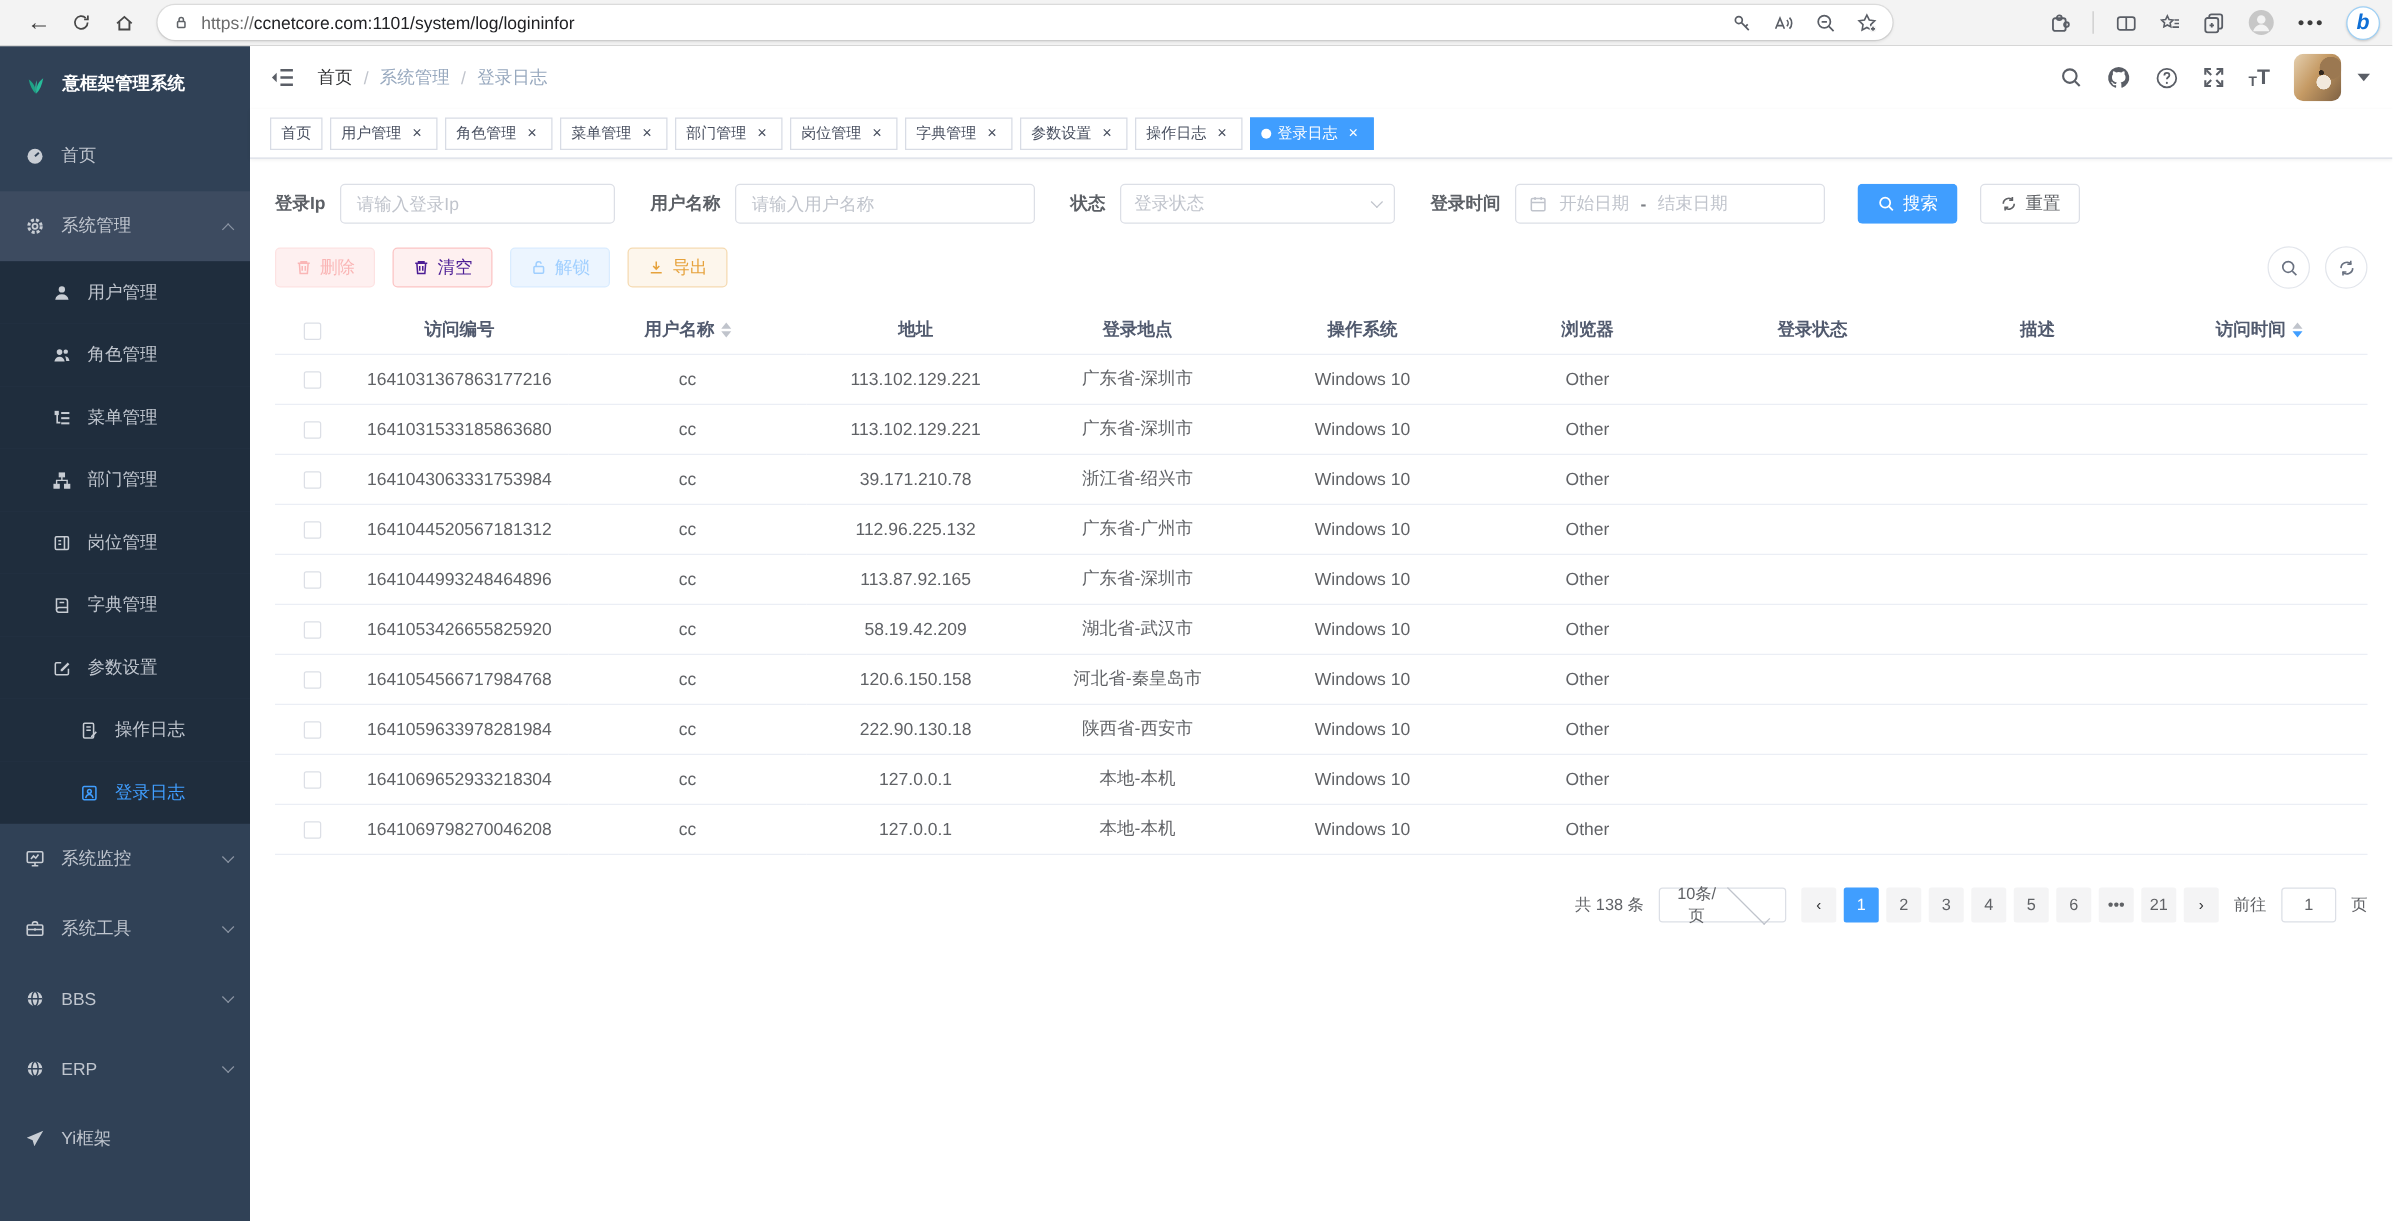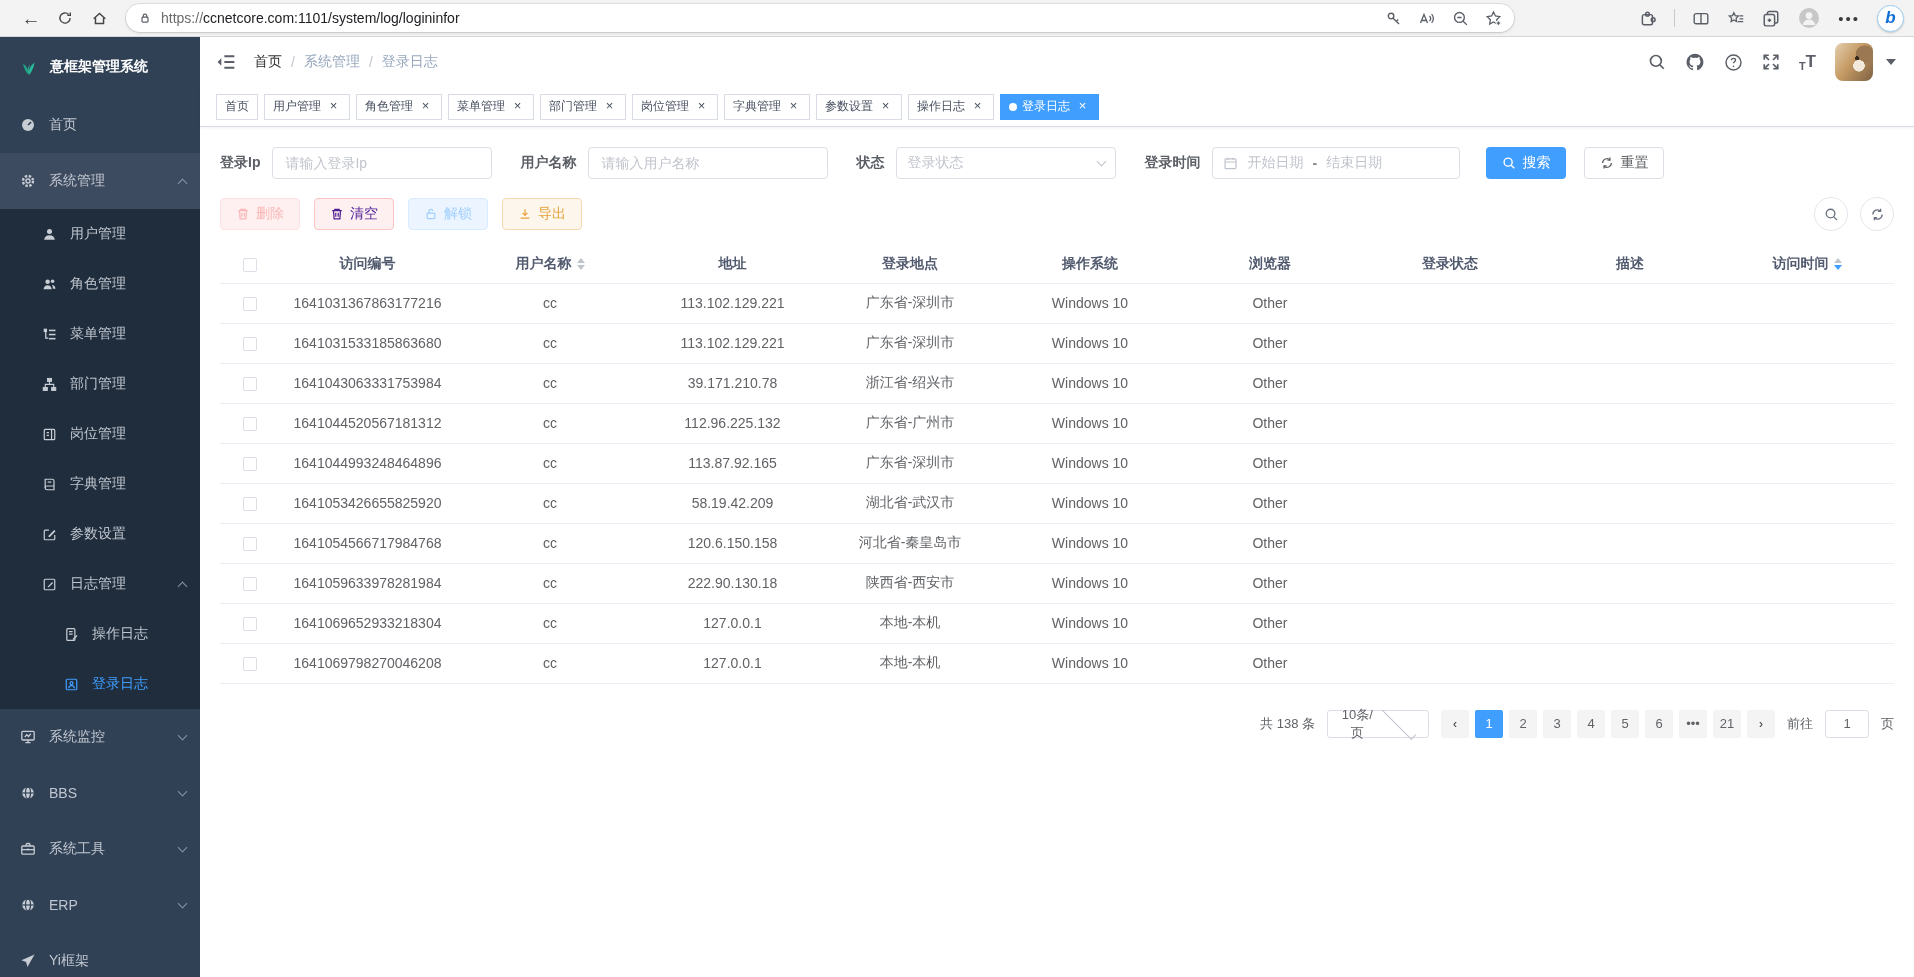--- a/index.html
+++ b/index.html
@@ -269,28 +269,20 @@
           </svg>
         <span>字典管理</span>
       </li>
       <li class="mi sub">
         <svg class="micon" width="15" height="15" viewBox="0 0 16 16" fill="none" stroke="currentColor" stroke-width="1.3">
             <path d="M13.6 8.6v4a1 1 0 0 1-1 1H3.4a1 1 0 0 1-1-1V4.4a1 1 0 0 1 1-1h4"></path>
             <path d="m7 9.2 6-6 1.4 1.4-6 6H7z" fill="currentColor" stroke="none"></path>
           </svg>
         <span>参数设置</span>
       </li>
-      <li class="mi sub">
-        <svg class="micon" width="15" height="15" viewBox="0 0 16 16" fill="none" stroke="currentColor" stroke-width="1.3">
-            <rect x="2.4" y="2.4" width="11.2" height="11.2" rx="1"></rect>
-            <path d="m6.2 10 4.6-4.6 1 1-4.6 4.6H6.2z" fill="currentColor" stroke="none"></path>
-          </svg>
-        <span>日志管理</span>
-        <span class="chev up"></span>
-      </li>
       <li class="mi sub nested">
         <svg class="micon" width="15" height="15" viewBox="0 0 16 16" fill="none" stroke="currentColor" stroke-width="1.3">
             <rect x="3" y="1.8" width="8.6" height="12.4" rx="1"></rect>
             <path d="M5.4 5h3.8M5.4 7.6h3.8"></path>
             <path d="m9.4 12.6 4-4 1 1-4 4h-1z" fill="currentColor" stroke="none"></path>
           </svg>
         <span>操作日志</span>
       </li>
       <li class="mi sub nested active">
         <svg class="micon" width="15" height="15" viewBox="0 0 16 16" fill="none" stroke="currentColor" stroke-width="1.3">
@@ -303,34 +295,34 @@
       <li class="mi">
         <svg class="micon" width="16" height="16" viewBox="0 0 16 16" fill="none" stroke="currentColor" stroke-width="1.3">
             <rect x="1.8" y="2.4" width="12.4" height="8.6" rx="1"></rect>
             <path d="m4.8 8.2 2-2.5 1.8 1.8 2.2-2.9"></path>
             <path d="M8 11v2.4M5.4 13.6h5.2"></path>
           </svg>
         <span>系统监控</span>
         <span class="chev down"></span>
       </li>
       <li class="mi">
+        <svg class="micon" width="16" height="16" viewBox="0 0 16 16" fill="none" stroke="currentColor" stroke-width="1.3">
+            <rect x="1.8" y="5" width="12.4" height="8.2" rx="1"></rect>
+            <path d="M6 5V3.9A1.4 1.4 0 0 1 7.4 2.5h1.2A1.4 1.4 0 0 1 10 3.9V5M1.8 8.6h12.4M8 7.6v2"></path>
+          </svg>
+        <span>系统工具</span>
+        <span class="chev down"></span>
+      </li>
+      <li class="mi">
         <svg class="micon" width="16" height="16" viewBox="0 0 16 16" fill="none" stroke="currentColor" stroke-width="1.2">
             <circle cx="8" cy="8" r="5.8" fill="currentColor" stroke="none"></circle>
             <ellipse cx="8" cy="8" rx="2.5" ry="5.8" stroke="#304156"></ellipse>
             <path d="M2.2 8h11.6" stroke="#304156"></path>
           </svg>
         <span>BBS</span>
-        <span class="chev down"></span>
-      </li>
-      <li class="mi">
-        <svg class="micon" width="16" height="16" viewBox="0 0 16 16" fill="none" stroke="currentColor" stroke-width="1.3">
-            <rect x="1.8" y="5" width="12.4" height="8.2" rx="1"></rect>
-            <path d="M6 5V3.9A1.4 1.4 0 0 1 7.4 2.5h1.2A1.4 1.4 0 0 1 10 3.9V5M1.8 8.6h12.4M8 7.6v2"></path>
-          </svg>
-        <span>系统工具</span>
         <span class="chev down"></span>
       </li>
       <li class="mi">
         <svg class="micon" width="16" height="16" viewBox="0 0 16 16" fill="none" stroke="currentColor" stroke-width="1.2">
             <circle cx="8" cy="8" r="5.8" fill="currentColor" stroke="none"></circle>
             <ellipse cx="8" cy="8" rx="2.5" ry="5.8" stroke="#304156"></ellipse>
             <path d="M2.2 8h11.6" stroke="#304156"></path>
           </svg>
         <span>ERP</span>
         <span class="chev down"></span>

